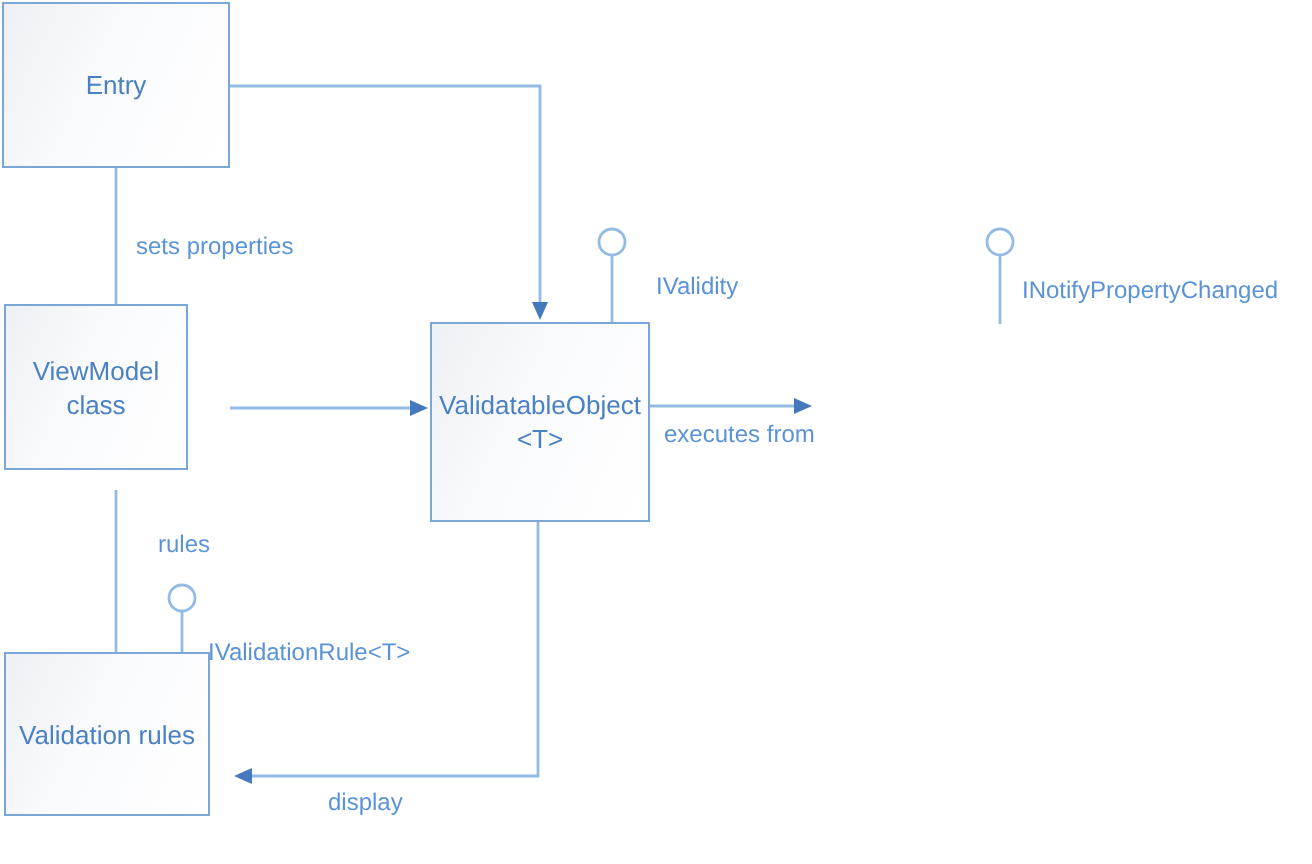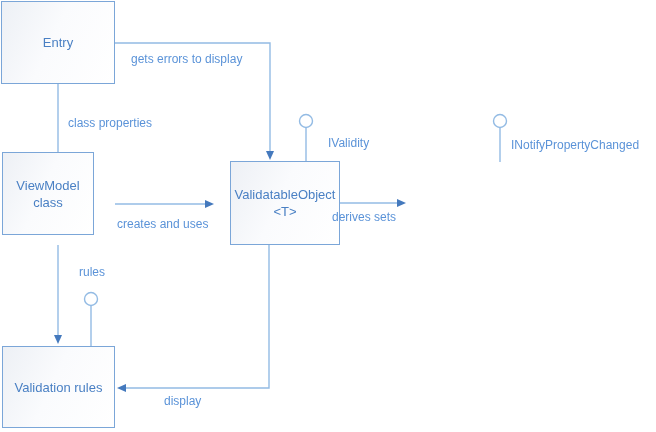--- a/index.html
+++ b/index.html
@@ -110,40 +110,39 @@
   </svg>
 
   <div class="node" style="left:1px;top:1px;width:114px;height:83px">
     <span>Entry</span>
   </div>
 
   <div class="node" style="left:2px;top:152px;width:92px;height:83px">
     <span>ViewModel class</span>
   </div>
 
-  <div class="node" style="left:230px;top:161px;width:110px;height:84px">
+  <div class="node" style="left:215px;top:161px;width:110px;height:100px">
     <span>ValidatableObject</span>
     <span>&lt;T&gt;</span>
   </div>
 
 
-  <div class="node" style="left:2px;top:346px;width:113px;height:82px">
+  <div class="node" style="left:2px;top:326px;width:103px;height:82px">
     <span>Validation rules</span>
   </div>
 
-  <div class="edge-label" style="left:131px;top:52px">gets errors to display</div>
 
-  <div class="edge-label" style="left:68px;top:116px">class properties</div>
+  <div class="edge-label" style="left:68px;top:116px">sets properties</div>
 
-  <div class="edge-label" style="left:117px;top:217px">creates and uses</div>
 
-  <div class="edge-label" style="left:332px;top:210px">derives sets</div>
+  <div class="edge-label" style="left:332px;top:210px">executes from</div>
 
   <div class="edge-label" style="left:79px;top:265px">rules</div>
 
   <div class="edge-label" style="left:164px;top:394px">display</div>
 
   <div class="iface-label" style="left:328px;top:136px">IValidity</div>
 
   <div class="iface-label" style="left:511px;top:138px">INotifyPropertyChanged</div>
 
+  <div class="iface-label" style="left:104px;top:319px">IValidationRule&lt;T&gt;</div>
 
 </div>
 
 </body></html>

